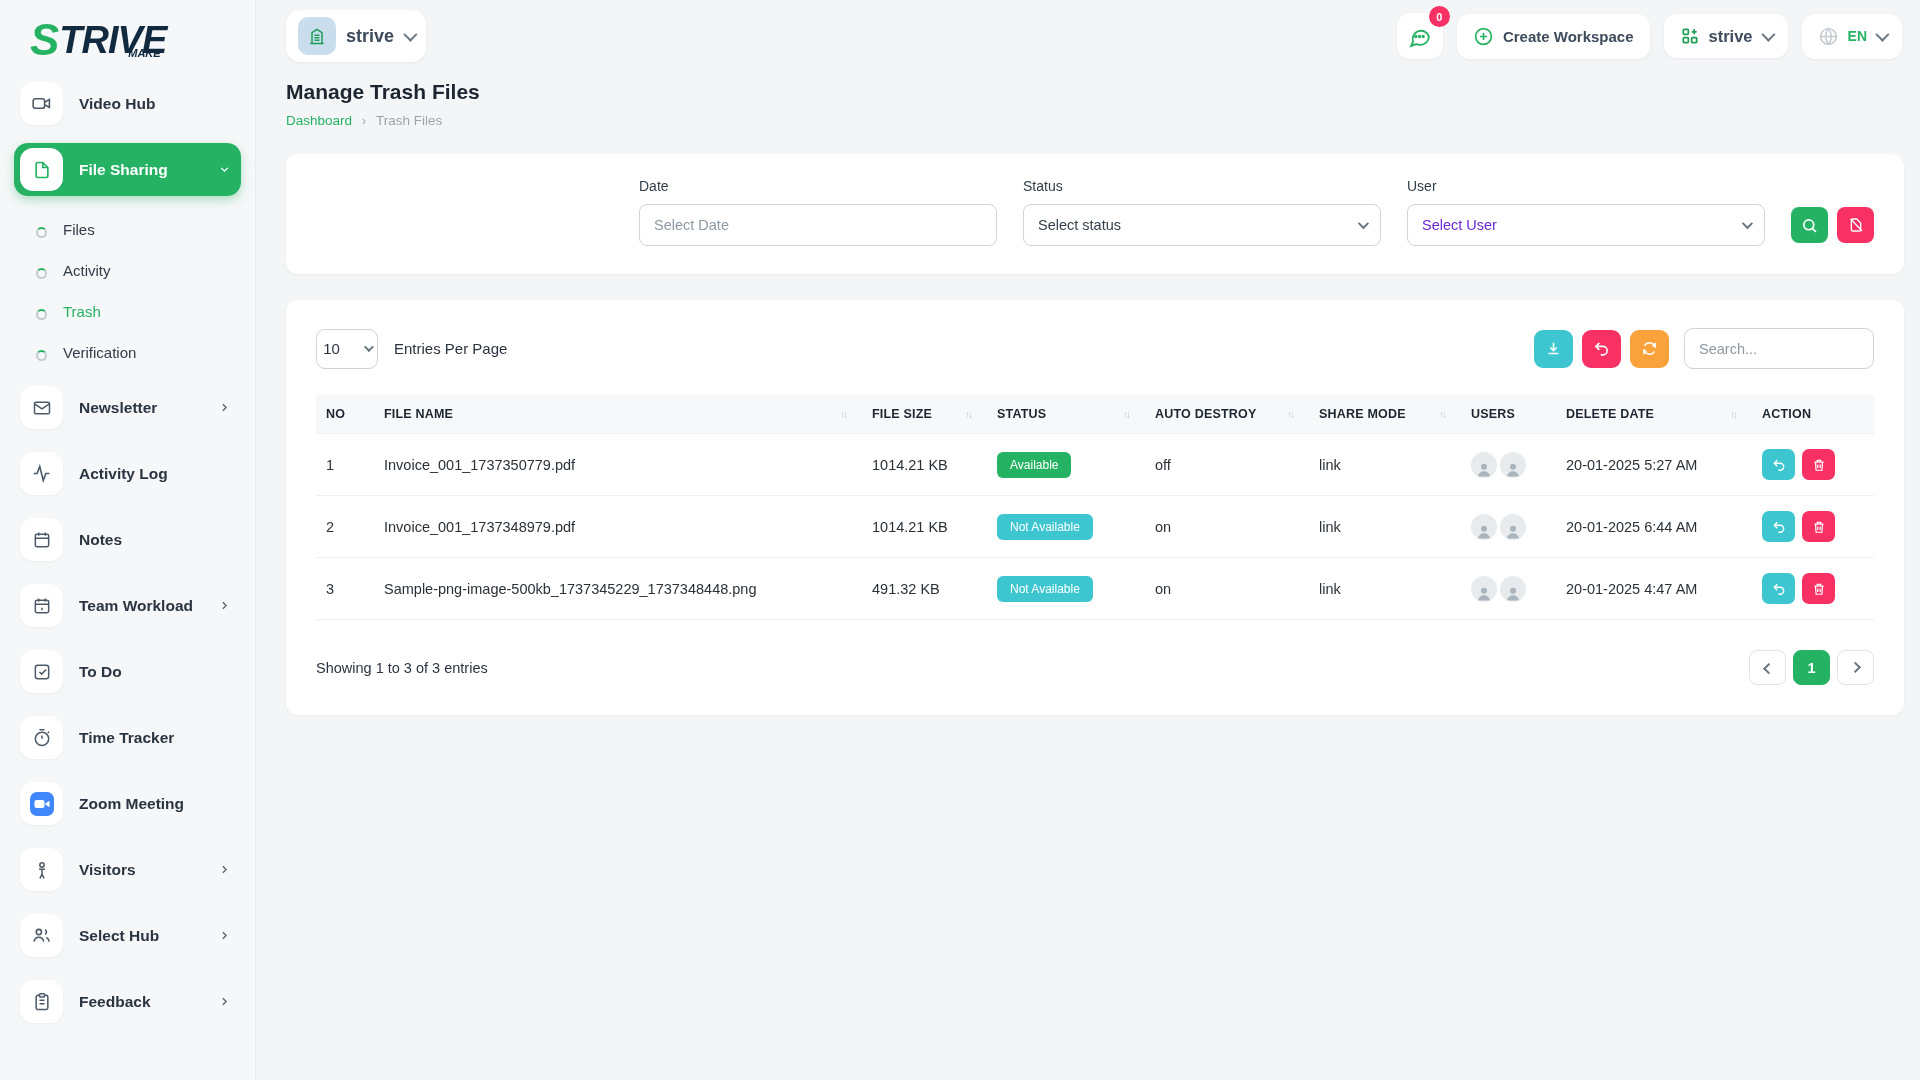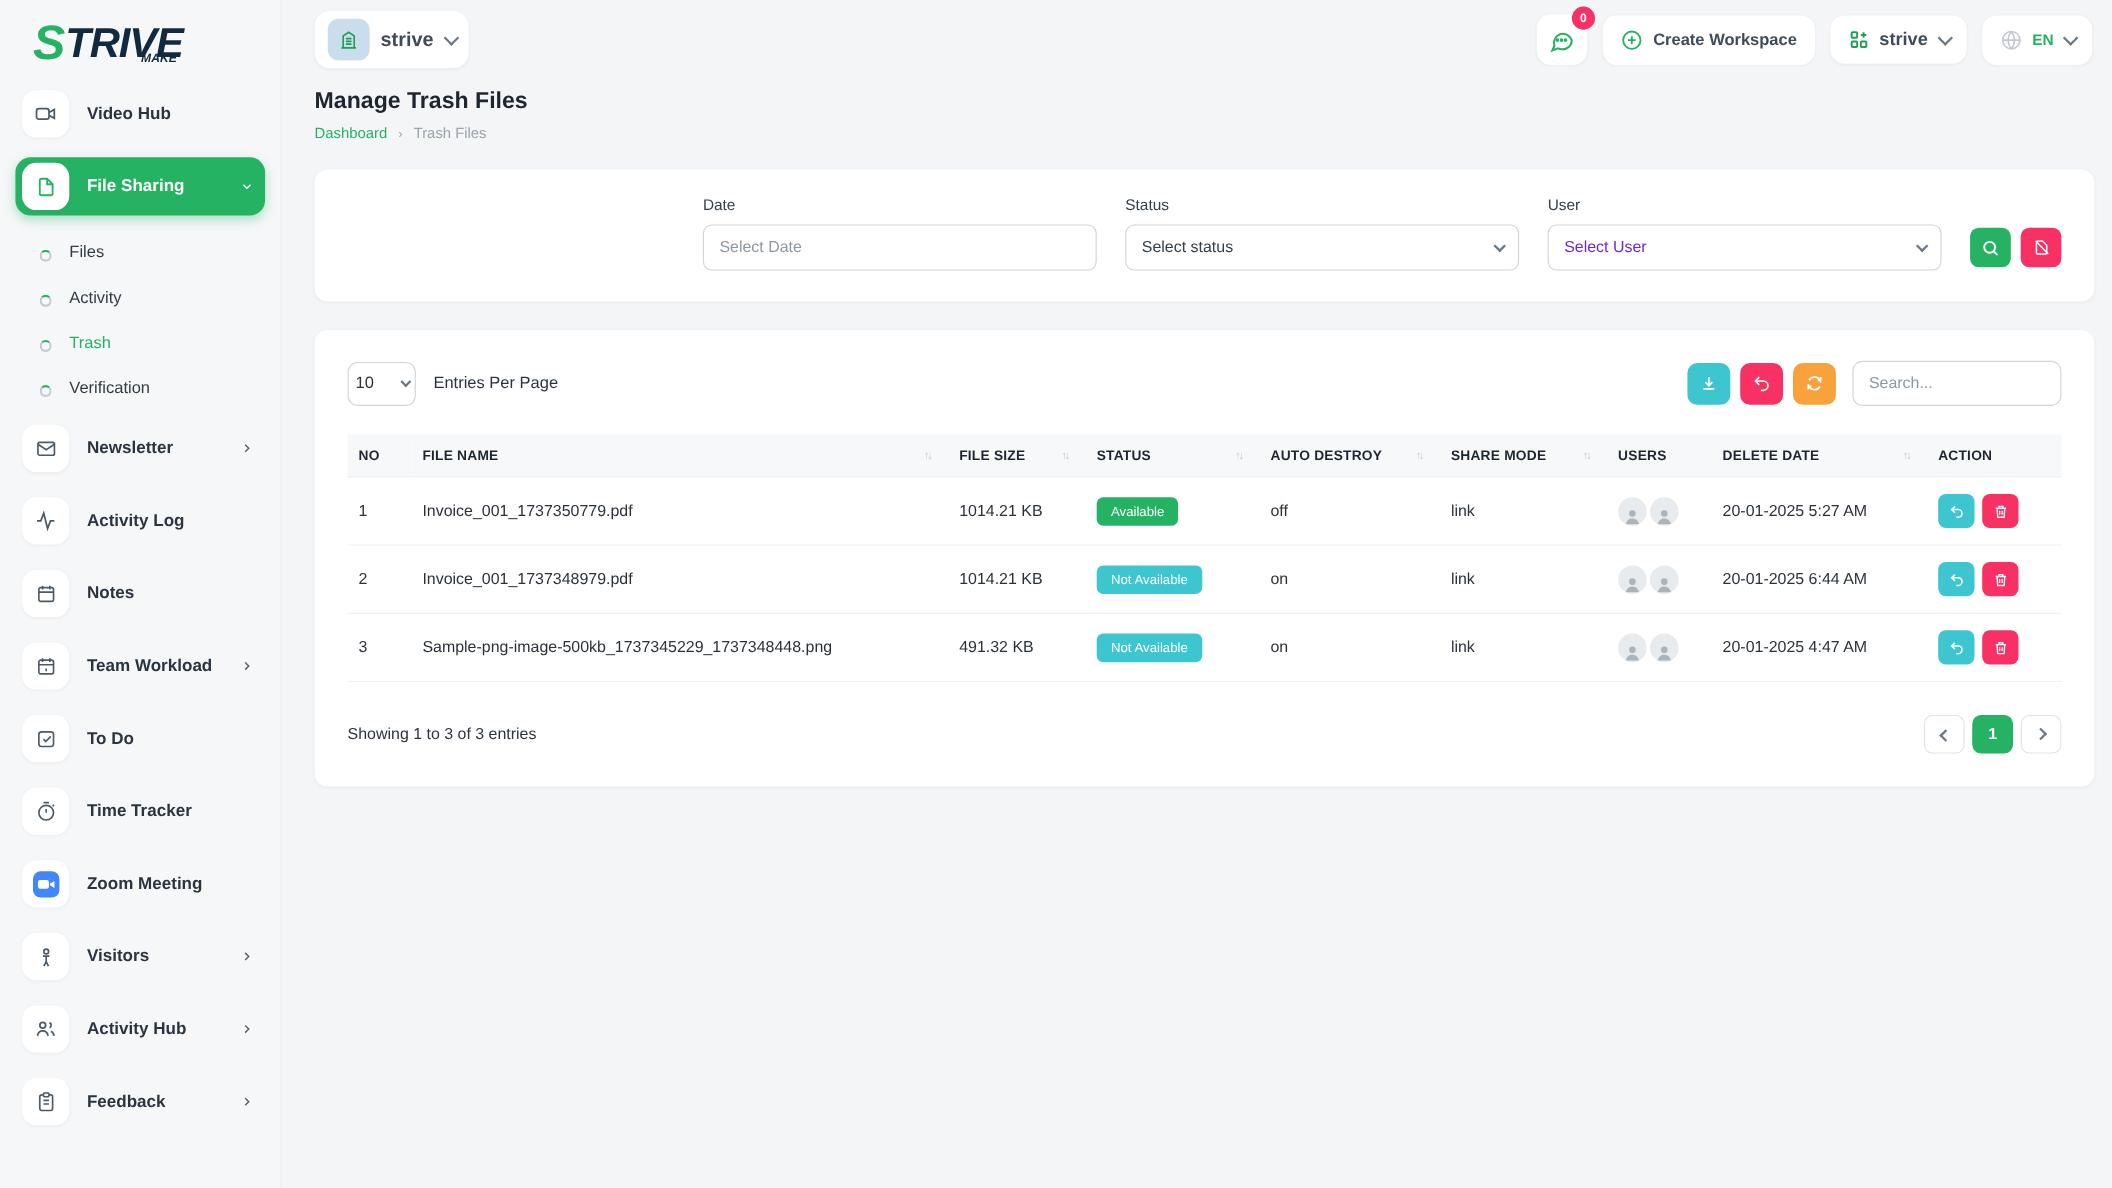--- a/index.html
+++ b/index.html
@@ -255,21 +255,21 @@
       </div>
 
 
       <div class="nav-item">
         <span class="icon-box">
           <svg width="21" height="21" viewBox="0 0 24 24" fill="none" stroke="#4c5a67" stroke-width="1.8">
               <circle cx="9" cy="8" r="3"></circle>
               <path d="M3.5 19c.6-3 2.8-5 5.5-5s4.9 2 5.5 5M16 5.3a3 3 0 0 1 0 5.4M17.5 14.3c1.7.7 2.9 2.4 3.3 4.7"></path>
             </svg>
         </span>
-        <span class="nav-label">Activity Hub</span>
+        <span class="nav-label">Select Hub</span>
         <span class="nav-chevron">
           <svg width="13" height="13" viewBox="0 0 24 24" fill="none" stroke="#55606b" stroke-width="2.4">
               <path d="m9 6 6 6-6 6"></path>
             </svg>
         </span>
       </div>
 
       <div class="nav-item">
         <span class="icon-box">
           <svg width="20" height="20" viewBox="0 0 24 24" fill="none" stroke="#4c5a67" stroke-width="1.8">

